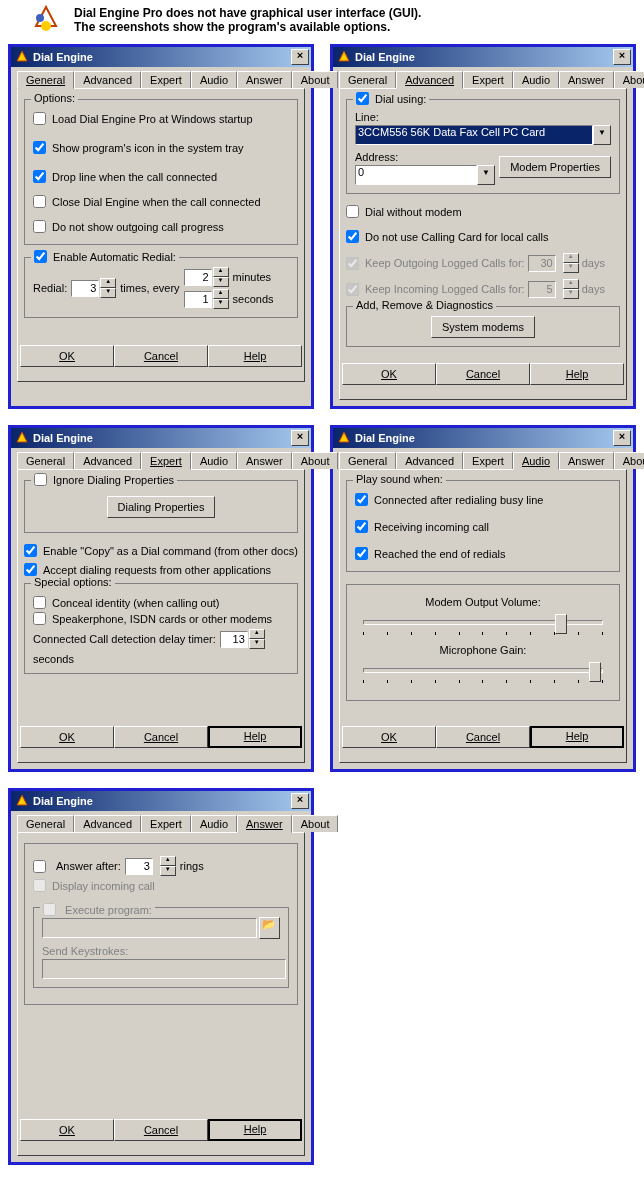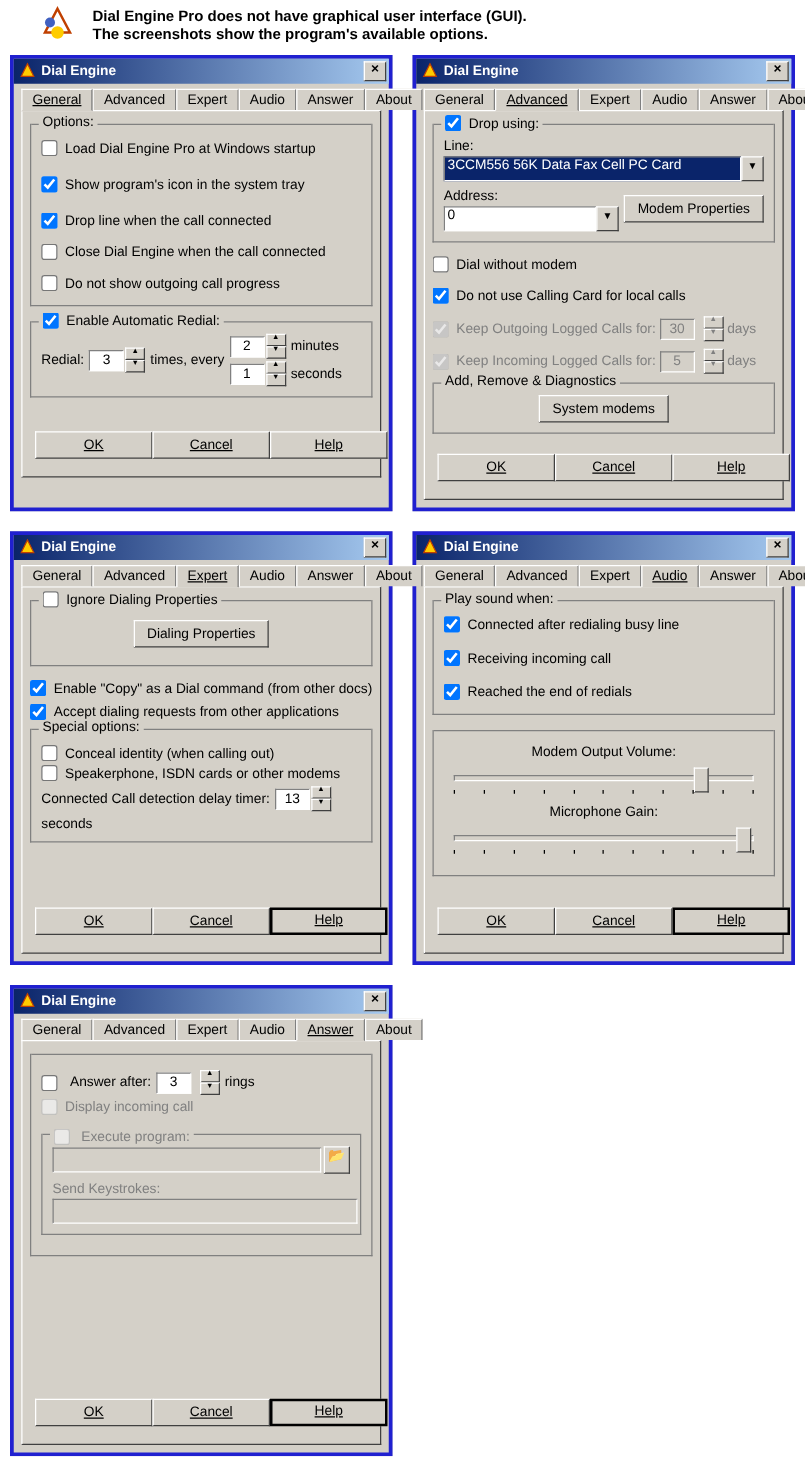--- a/index.html
+++ b/index.html
@@ -16,25 +16,25 @@
 .tab{padding:2px 8px;background:#d4d0c8;border:1px solid #808080;border-bottom:none;border-top:1px solid #fff;border-left:1px solid #fff;font-size:11px;cursor:pointer;position:relative}
 .tab.active{background:#d4d0c8;border-bottom:1px solid #d4d0c8;margin-bottom:-1px;z-index:2}
 .tabbody{margin:0 6px 6px;border:1px solid;border-color:#fff #404040 #404040 #fff;background:#d4d0c8;padding:6px;min-height:280px;display:flex;flex-direction:column}
 .groupbox{border:1px solid #808080;border-top:none;margin:4px 0 8px;padding:10px 8px 8px;position:relative}
 .groupbox::before{content:"";position:absolute;top:0;left:0;right:0;border-top:1px solid #808080}
 .groupbox-title{position:absolute;top:-7px;left:6px;background:#d4d0c8;padding:0 3px;font-size:11px;z-index:1}
 .chk{display:flex;align-items:center;margin:3px 0;font-size:11px}
 .chk input{margin:0 6px 0 0}
 .chk.disabled{color:#808080}
 .u{text-decoration:underline}
-.btnrow{display:flex;justify-content:flex-start;padding:8px 4px;margin-top:auto}
+.btnrow{display:flex;justify-content:center;padding:8px 4px;margin-top:auto}
 .btn{min-width:72px;padding:4px 10px;background:#d4d0c8;border:1px solid;border-color:#fff #404040 #404040 #fff;font-size:11px;cursor:pointer;text-align:center}
 .btn.default{border:2px solid #000;padding:2px 9px}
 .spinner{display:inline-flex;align-items:center}
-.spinner input{width:22px;height:15px;font-size:11px;border:1px solid;border-color:#808080 #fff #fff #808080;background:#fff;padding:0 2px;text-align:center}
+.spinner input{width:22px;height:15px;font-size:11px;border:1px solid;border-color:#808080 #fff #fff #808080;background:#fff;padding:0 2px;text-align:right}
 .spinner input:disabled{background:#d4d0c8;color:#808080}
 .spinbtns{display:flex;flex-direction:column;margin-left:1px}
 .spinbtn{width:14px;height:8px;background:#d4d0c8;border:1px solid;border-color:#fff #404040 #404040 #fff;font-size:6px;line-height:5px;text-align:center;cursor:pointer}
 .combo{display:flex;width:100%}
 .combo select,.combo-display{flex:1;height:18px;font-size:11px;border:1px solid;border-color:#808080 #fff #fff #808080;background:#fff;padding:0 2px}
 .combo-display.selected{background:#0a246a;color:#fff}
 .combo-btn{width:16px;height:18px;background:#d4d0c8;border:1px solid;border-color:#fff #404040 #404040 #fff;font-size:8px;text-align:center;line-height:14px;cursor:pointer}
 .label{font-size:11px;margin:2px 0}
 .slider{height:20px;position:relative;margin:4px 8px 12px}
 .slider-track{position:absolute;top:8px;left:0;right:0;height:3px;border:1px solid;border-color:#808080 #fff #fff #808080;background:#d4d0c8}
@@ -172,21 +172,21 @@
     <div class="tab"><span>Expert</span></div>
     <div class="tab"><span>Audio</span></div>
     <div class="tab"><span>Answer</span></div>
     <div class="tab"><span>About</span></div>
   </div>
   <div class="tabbody">
     <div class="groupbox">
       <div class="groupbox-title">
             <label class="chk" style="margin:0">
               <input type="checkbox" checked="" style="">
-              <span>Drop using:</span>
+              <span>Dial using:</span>
             </label>
           </div>
       <div class="label">Line:</div>
       <div class="combo">
             <div class="combo-display selected">3CCM556 56K Data Fax Cell PC Card</div>
             <div class="combo-btn">▼</div>
           </div>
       <div style="height:4px"></div>
       <div class="inline">
         <div style="flex:1">

